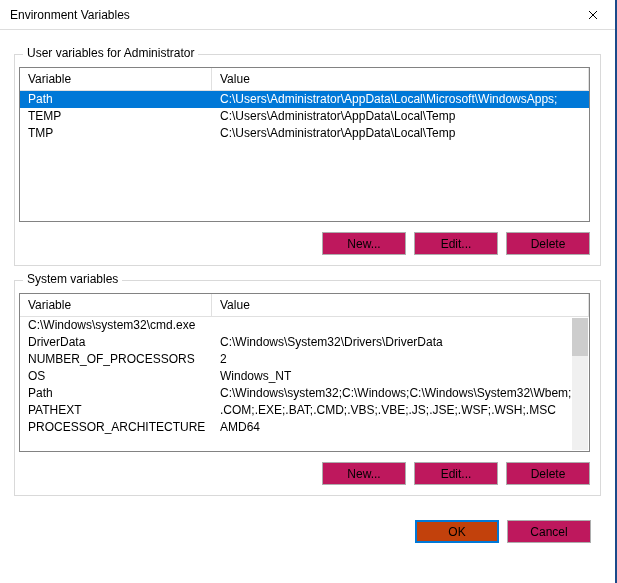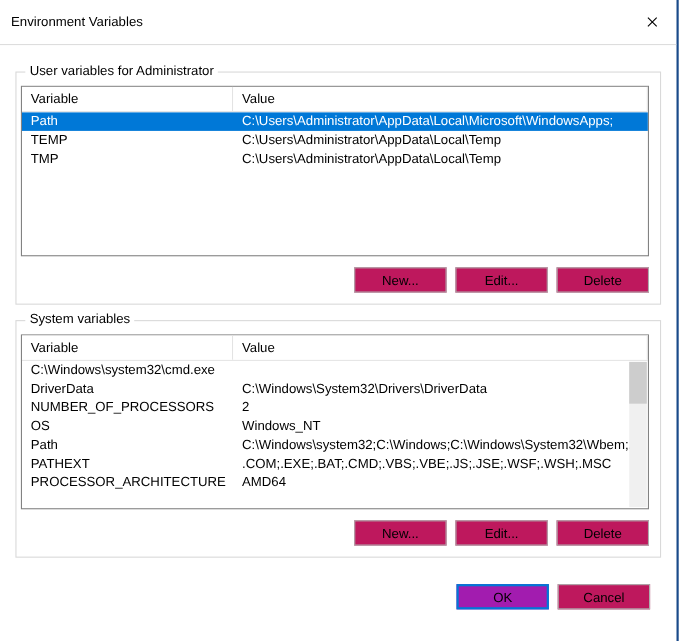--- a/index.html
+++ b/index.html
@@ -8,21 +8,21 @@
     font-family: "Segoe UI", Tahoma, sans-serif;
     font-size: 12px;
     background: #fff;
     color: #000;
     width: 617px;
     height: 583px;
     overflow: hidden;
     border-right: 2px solid #1a4a8a;
   }
   .titlebar {
-    height: 41px;
+    height: 30px;
     display: flex;
     align-items: center;
     padding-left: 10px;
     border-bottom: 1px solid #ddd;
   }
   .titlebar-text { flex: 1; }
   .close-btn {
     width: 45px;
     height: 30px;
     display: flex;
@@ -103,21 +103,21 @@
     height: 23px;
     border: 1px solid #adadad;
     background: #be185d;
     font-family: inherit;
     font-size: 12px;
     padding: 0;
     cursor: pointer;
   }
   .btn.default {
     border: 2px solid #0078d7;
-    background: #a21caf;
+    background: #c2410c;
   }
   .dlg-btns {
     display: flex;
     justify-content: flex-end;
     gap: 8px;
     padding: 14px 24px 14px 14px;
   }
 </style>
 </head>
 <body>

